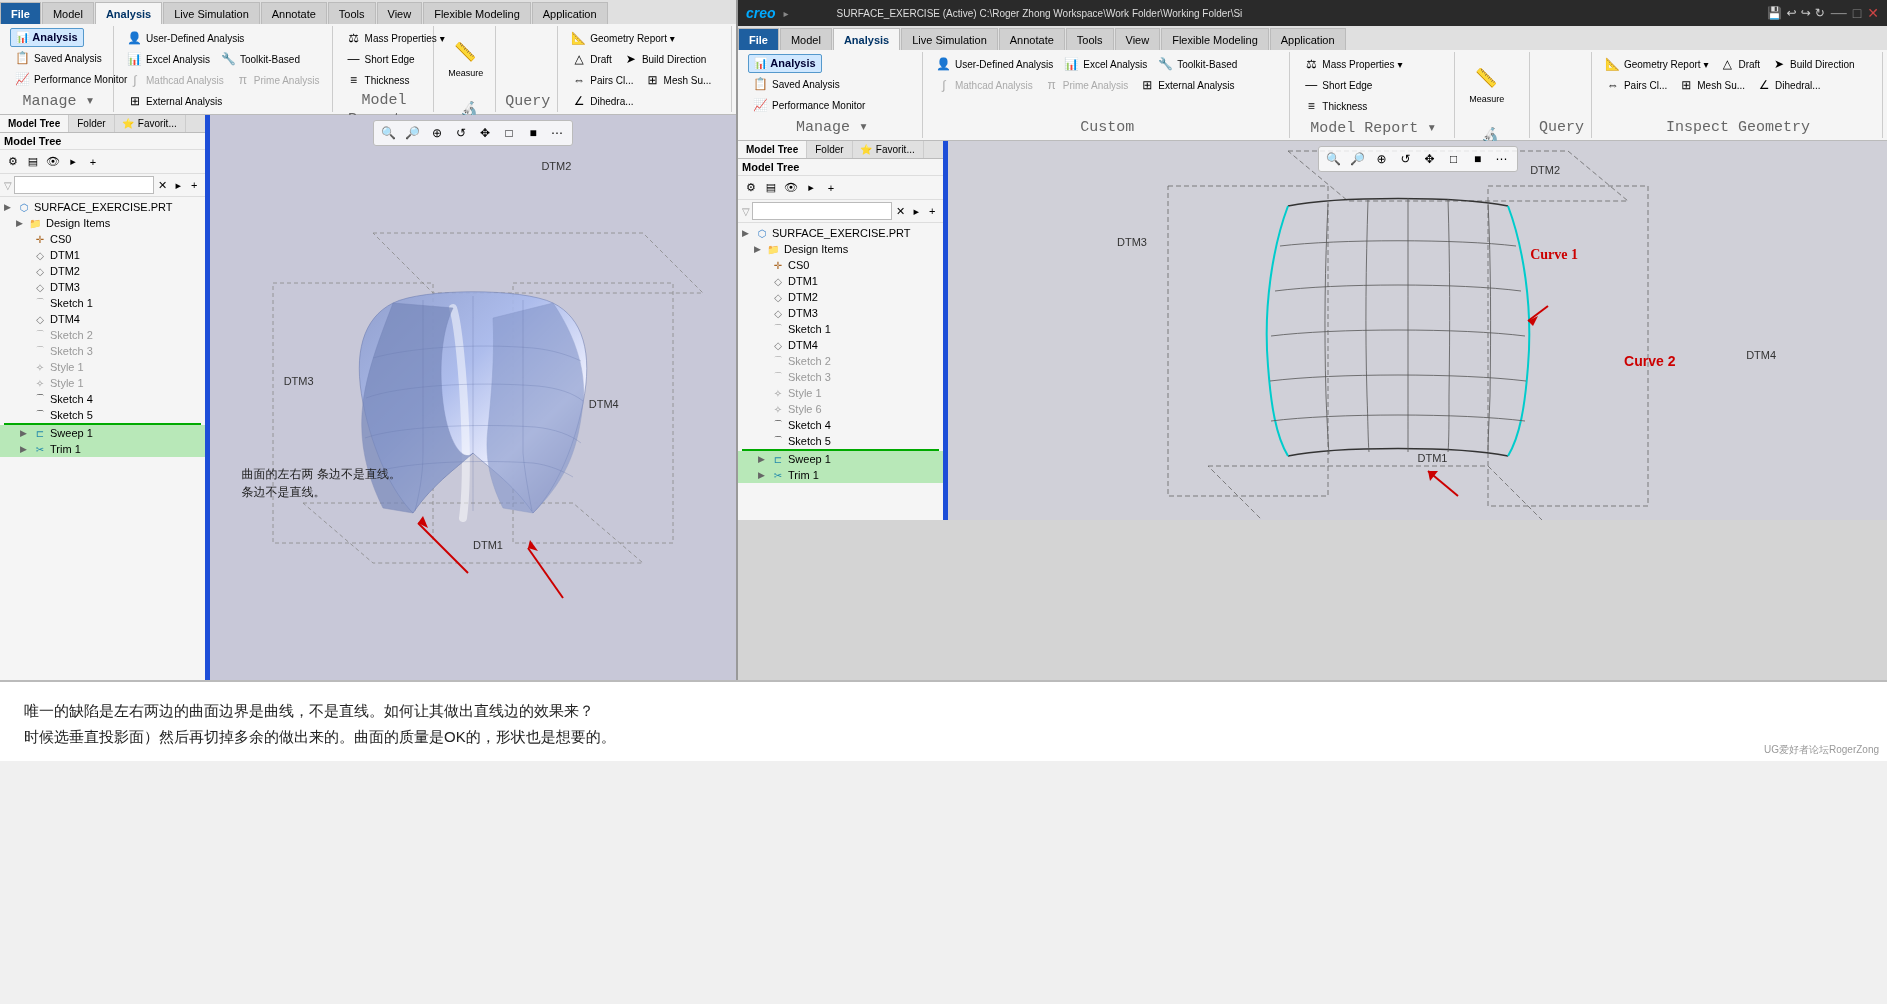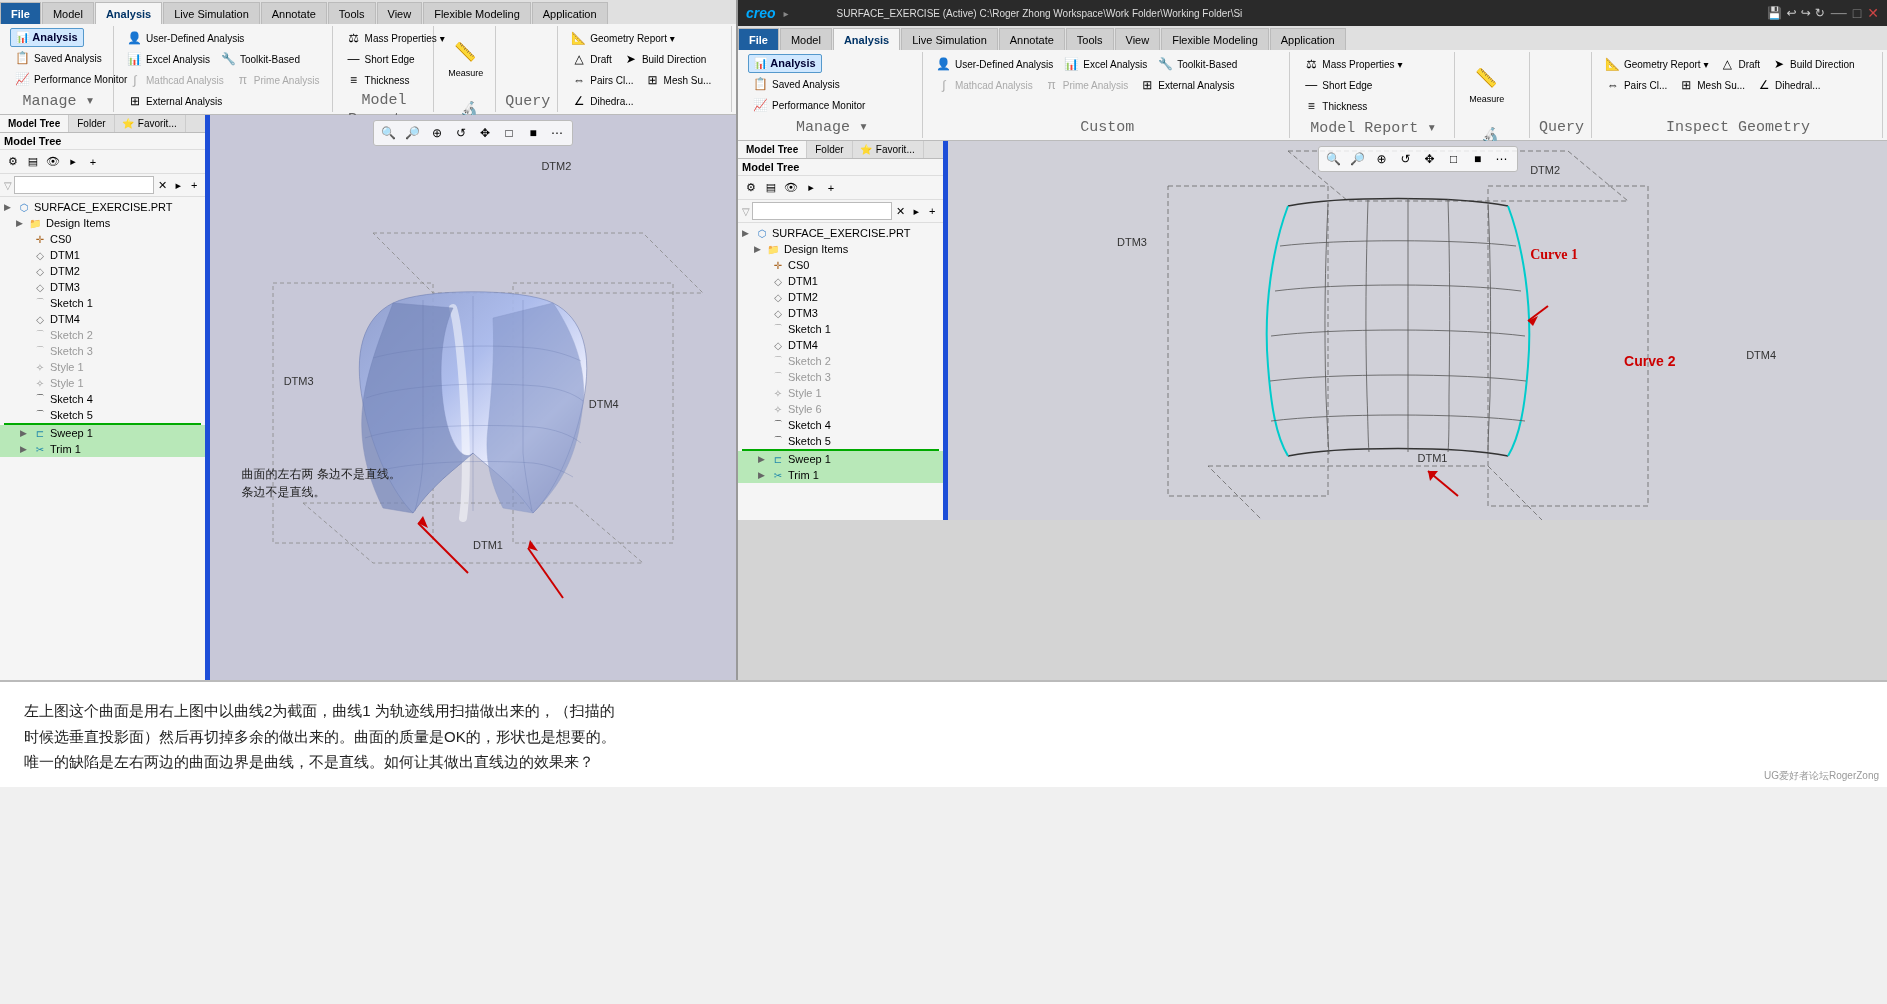--- a/index.html
+++ b/index.html
@@ -1037,20 +1037,19 @@
           <div class="curve-label" style="top:56%; left:72%;">Curve 2</div>
 
         </div>
       </div>
     </div>
 
   </div>
 
   <div class="bottom-section" style="position:relative;">
     <div class="bottom-text">
-      <div>左上图这个曲面是用右上图中以曲线2为截面，曲线1 为轨迹线用扫描做出来的，（扫描的</div>
+      <div>唯一的缺陷是左右两边的曲面边界是曲线，不是直线。如何让其做出直线边的效果来？</div>
       <div>时候选垂直投影面）然后再切掉多余的做出来的。曲面的质量是OK的，形状也是想要的。</div>
-      <div>唯一的缺陷是左右两边的曲面边界是曲线，不是直线。如何让其做出直线边的效果来？</div>
     </div>
     <div class="watermark">UG爱好者论坛RogerZong</div>
   </div>
 
 </div>
 
 </body></html>

